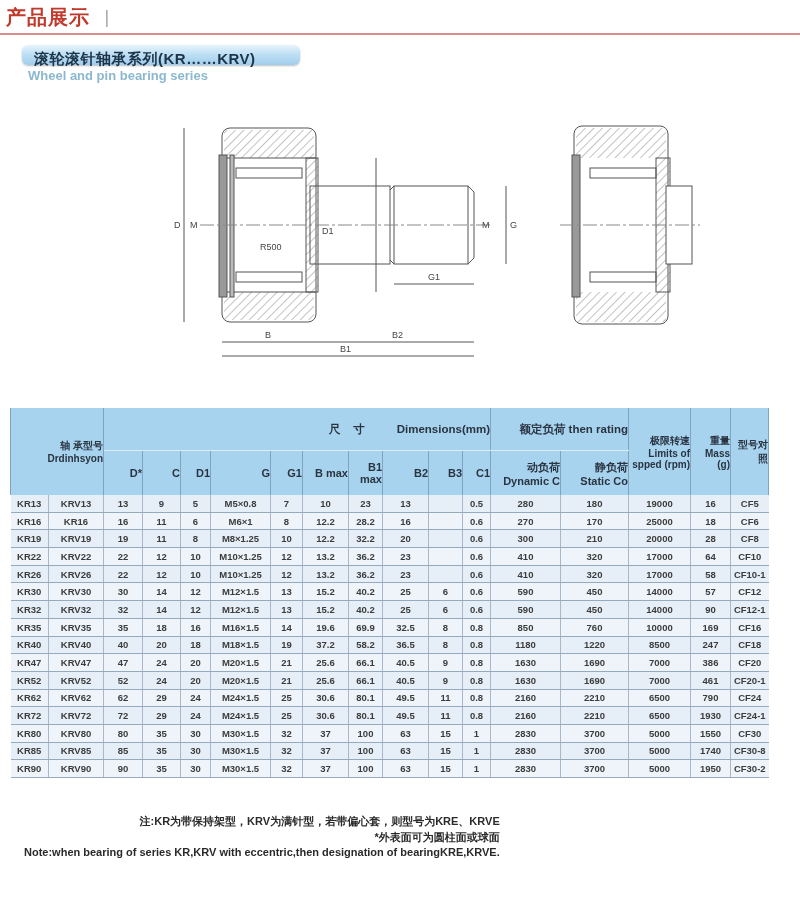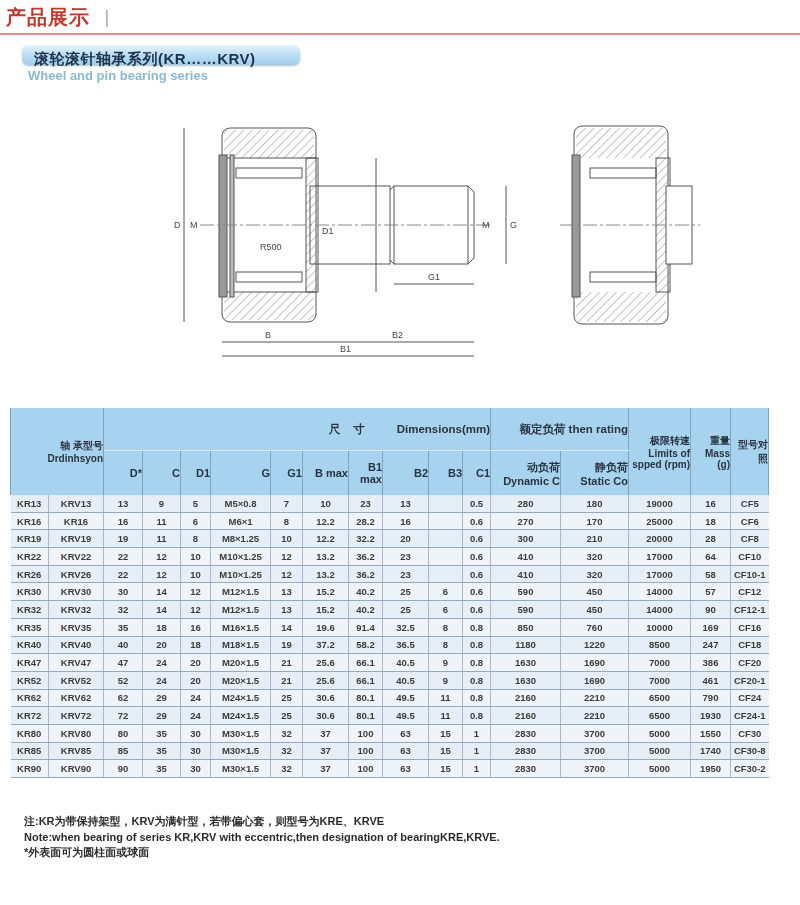--- a/index.html
+++ b/index.html
@@ -15,21 +15,21 @@
   .series-en { position:absolute; left:28px; top:68px; font-size:13px; font-weight:bold; color:#8bb8cf; }
   .drawing { position:absolute; left:150px; top:100px; }
   table.spec { position:absolute; left:10px; top:408px; border-collapse:collapse; table-layout:fixed; font-size:10px; }
   table.spec th { background:#a7d3ef; color:#2a3440; font-weight:bold; border-left:1px solid #7fa4bf; border-right:1px solid #7fa4bf; padding:0; text-align:right; }
   table.spec th.group { height:42px; font-size:11.5px; border-bottom:1px solid #d9ecf8; }
   table.spec th.sub { height:44px; font-size:11px; }
   table.spec td { background:#e6eff7; border-bottom:1px solid #96aabd; border-left:1px solid #a8b8c8; height:16.7px; padding:0; text-align:center; font-weight:bold; color:#3c3c3c; font-size:9.5px; }
   table.spec tr:nth-child(even) td { background:#eef4fa; }
   table.spec td.m1 { border-left:none; }
   .notes { position:absolute; left:24px; top:814px; font-size:11px; line-height:15.5px; color:#2a2a2a; font-weight:bold; }
-  .notes div { white-space:nowrap; }
+  .notes div { white-space:nowrap;text-align:right; }
 </style>
 </head>
 <body>
 
 <div class="top-header">
   <span class="cn">产品展示</span>
   <span class="sep">|</span>
 </div>
 <div class="top-rule"></div>
 
@@ -298,21 +298,21 @@
       </tr>
       <tr>
         <td class="m1">KR35</td>
         <td>KRV35</td>
         <td>35</td>
         <td>18</td>
         <td>16</td>
         <td>M16×1.5</td>
         <td>14</td>
         <td>19.6</td>
-        <td>91.4</td>
+        <td>69.9</td>
         <td>32.5</td>
         <td>8</td>
         <td>0.8</td>
         <td>850</td>
         <td>760</td>
         <td>10000</td>
         <td>169</td>
         <td>CF16</td>
       </tr>
       <tr>
@@ -465,15 +465,15 @@
         <td>3700</td>
         <td>5000</td>
         <td>1950</td>
         <td>CF30-2</td>
       </tr>
     </tbody>
 </table>
 
 <div class="notes">
   <div>注:KR为带保持架型，KRV为满针型，若带偏心套，则型号为KRE、KRVE</div>
+  <div>*外表面可为圆柱面或球面</div>
   <div>Note:when bearing of series KR,KRV with eccentric,then designation of bearingKRE,KRVE.</div>
-  <div>*外表面可为圆柱面或球面</div>
 </div>
 
 </body></html>

